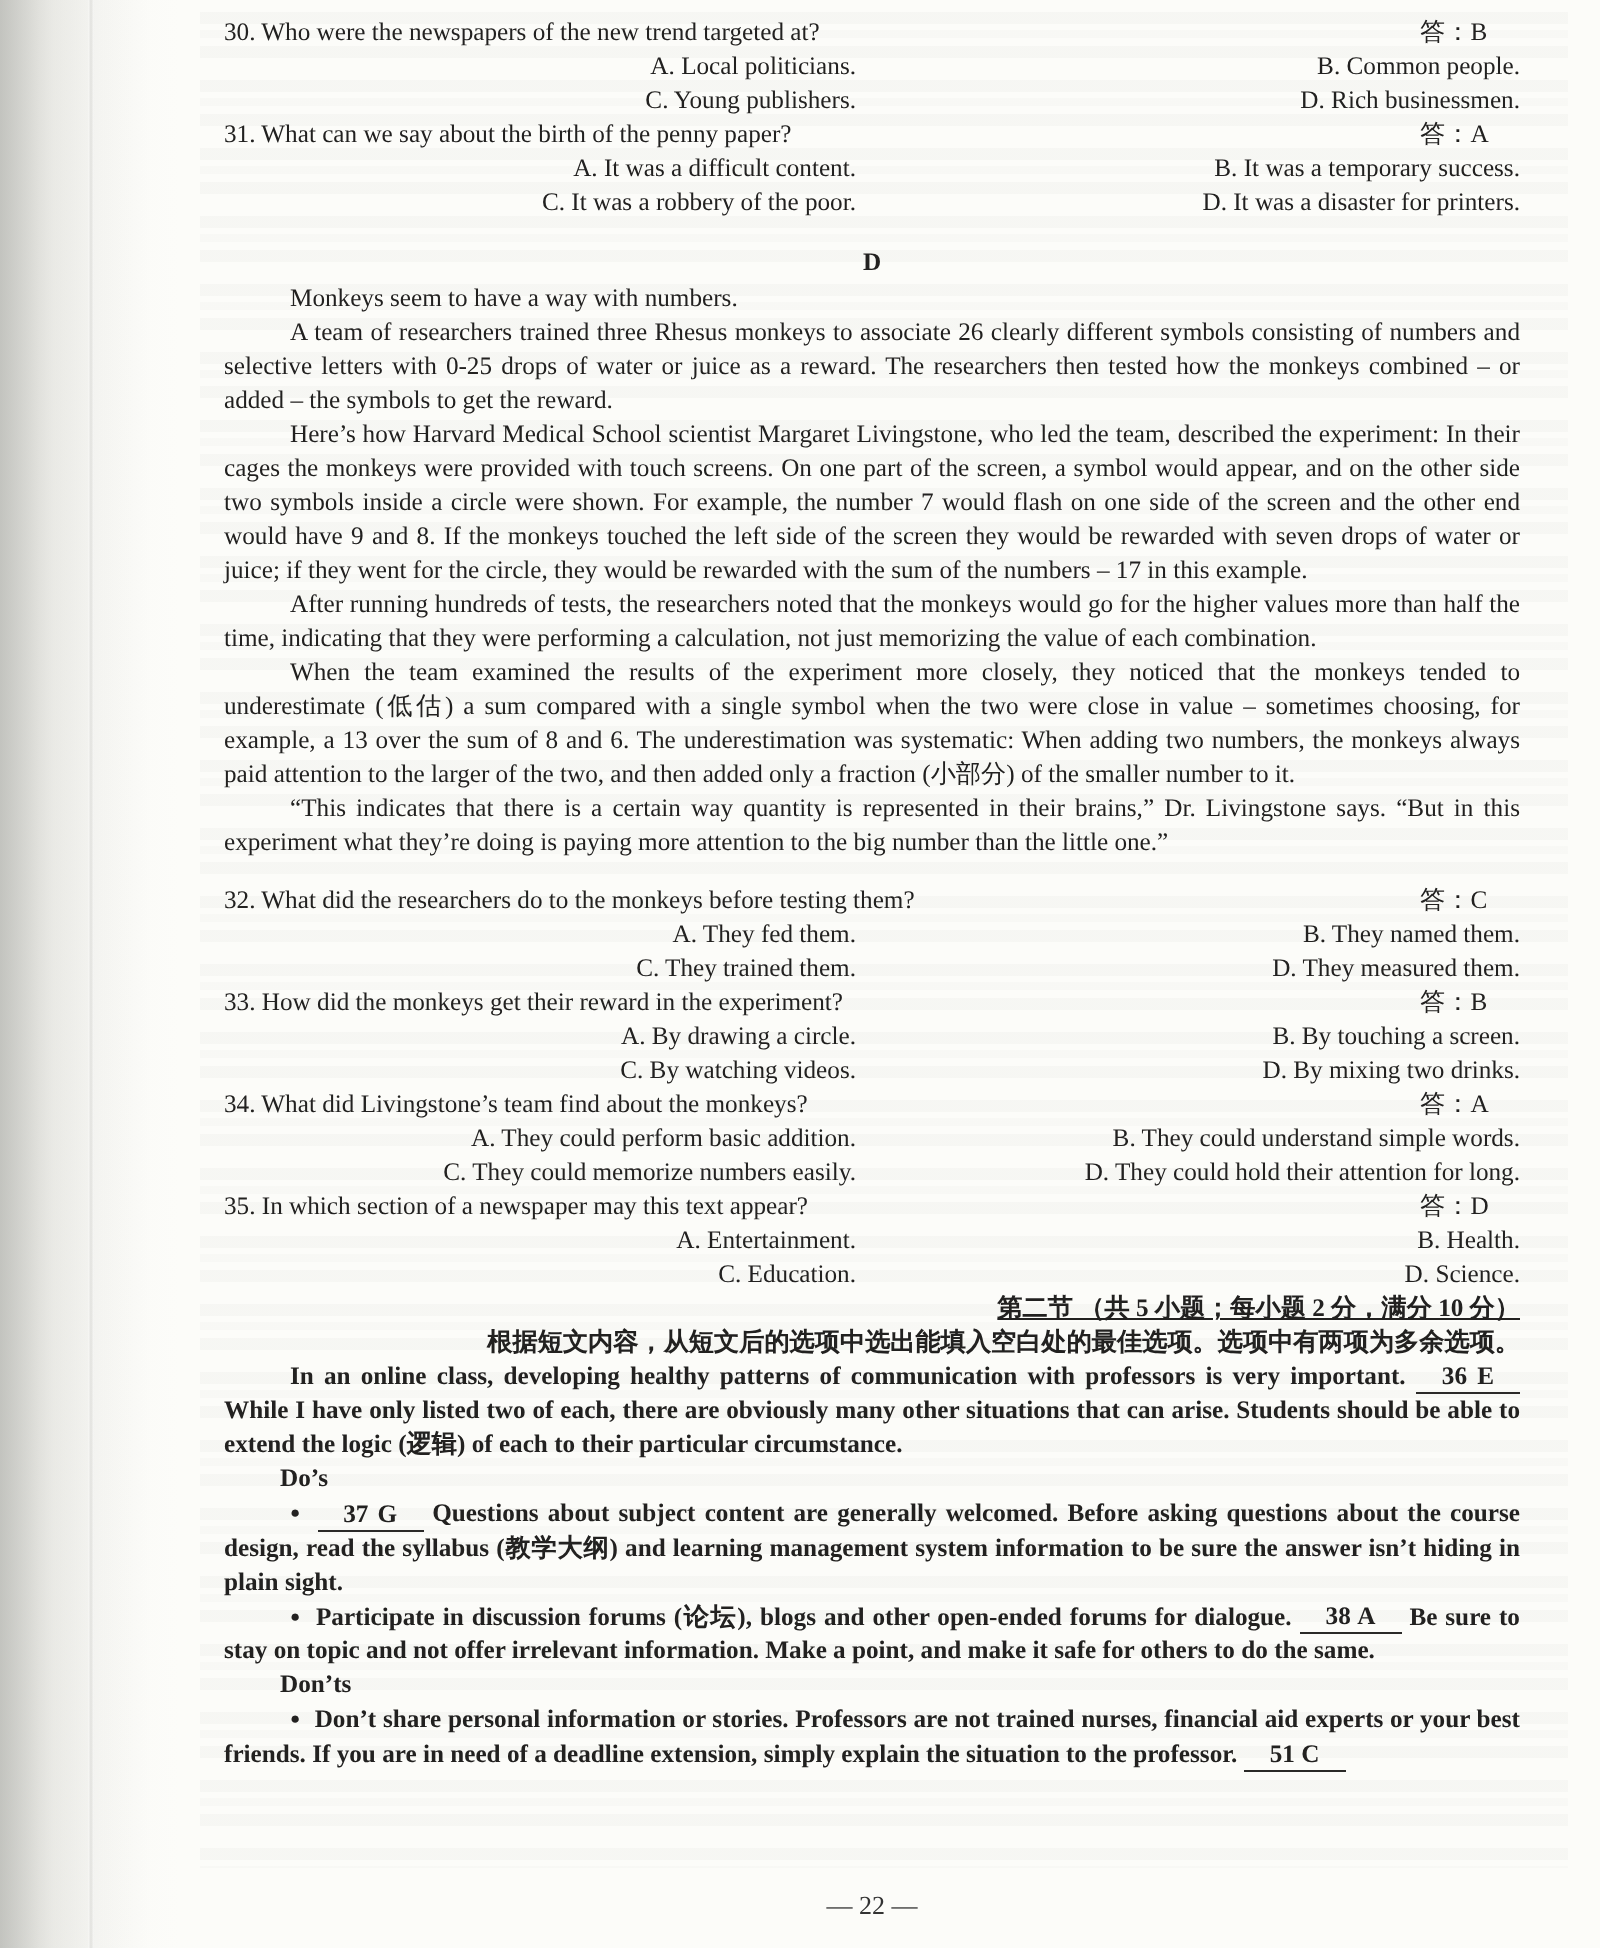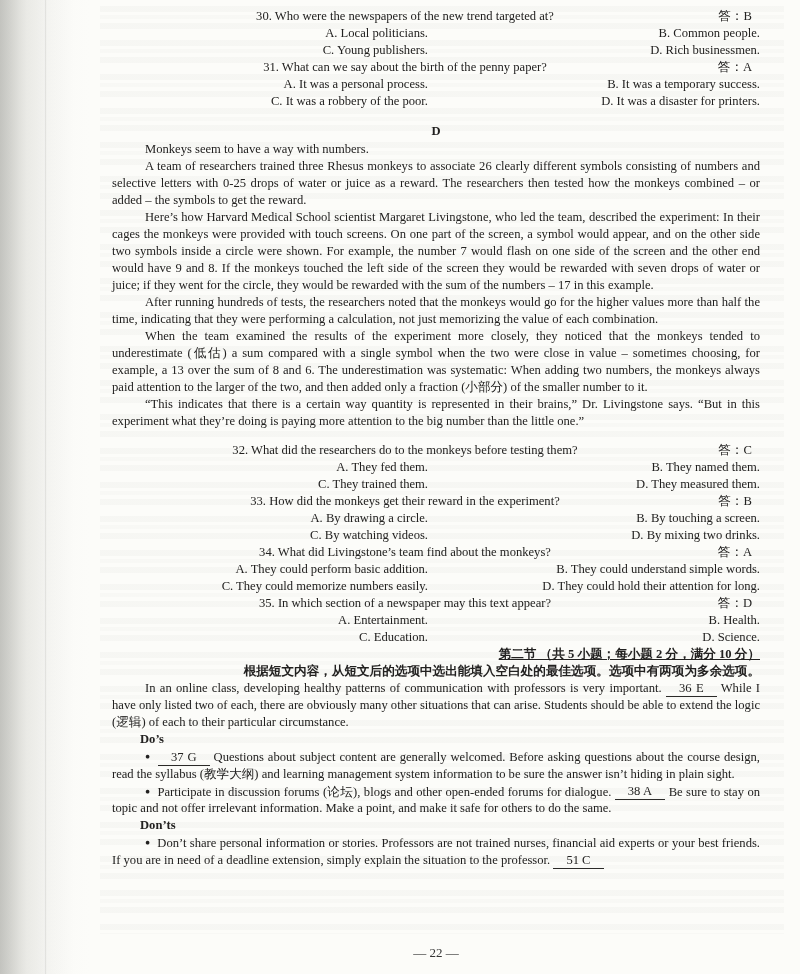--- a/index.html
+++ b/index.html
@@ -26,35 +26,35 @@
     background:
       repeating-linear-gradient(180deg,rgba(110,116,106,.040) 0 6px,rgba(110,116,106,0) 6px 17px),
       repeating-linear-gradient(180deg,rgba(110,116,106,0) 0 9px,rgba(110,116,106,.028) 9px 13px,rgba(110,116,106,0) 13px 34px);
   }
   .content{
     position:absolute;left:112px;top:8px;width:648px;
     font-size:12.6px;line-height:17px;text-align:justify;
   }
   
   .q{margin:0;}
-  .q-row{display:flex;align-items:baseline;text-align:center;gap:12px;}
+  .q-row{display:flex;align-items:baseline;text-align:left;gap:12px;}
   .q-stem{flex:1 1 auto;}
   .q-ans{flex:0 0 50px;white-space:nowrap;}
   .q-opts{
     margin-left:33px;display:grid;grid-template-columns:283px 1fr;
     text-align:right;column-gap:0;
   }
   
   .passage-title{text-align:center;font-weight:bold;margin:13px 0 1px 0;}
   .passage p{margin:0;text-indent:33px;}
   .mt12{margin-top:12px;}
   
   .sec2-heading{font-weight:bold;margin:0;text-align:right;text-decoration:underline;}
   .sec2-instruction{margin:0;text-indent:25px;text-align:right;font-weight:bold;}
-  .para{margin:0;text-indent:33px;}
+  .para{margin:0;text-indent:33px;font-weight:bold;}
   .bold-label{font-weight:bold;margin:0;text-indent:28px;text-align:left;}
   .blank{
     border-bottom:1.2px solid #2b2a28;
     padding:0 13px 1px 13px;white-space:nowrap;
   }
   .bullet-glyph{margin-right:7px;}
   .bullet-glyph::before{content:"\25CF";font-size:8.5px;vertical-align:1.5px;}
   .footer{
     position:absolute;left:112px;width:648px;bottom:13px;
     text-align:center;font-size:13px;color:#333;
@@ -82,21 +82,21 @@
         <span>D. Rich businessmen.</span>
       </div>
     </div>
 
     <div class="q">
       <div class="q-row">
         <div class="q-stem"><span>31.</span> <span>What can we say about the birth of the penny paper?</span></div>
         <div class="q-ans"><span>答：</span><span>A</span></div>
       </div>
       <div class="q-opts">
-        <span>A. It was a personal process.</span>
+        <span>A. It was a difficult content.</span>
         <span>B. It was a temporary success.</span>
         <span>C. It was a robbery of the poor.</span>
         <span>D. It was a disaster for printers.</span>
       </div>
     </div>
 
     <div class="passage-title">D</div>
     <div class="passage">
       <p>Monkeys seem to have a way with numbers.</p>
       <p>A team of researchers trained three Rhesus monkeys to associate 26 clearly different symbols consisting of numbers and selective letters with 0-25 drops of water or juice as a reward. The researchers then tested how the monkeys combined – or added – the symbols to get the reward.</p>

